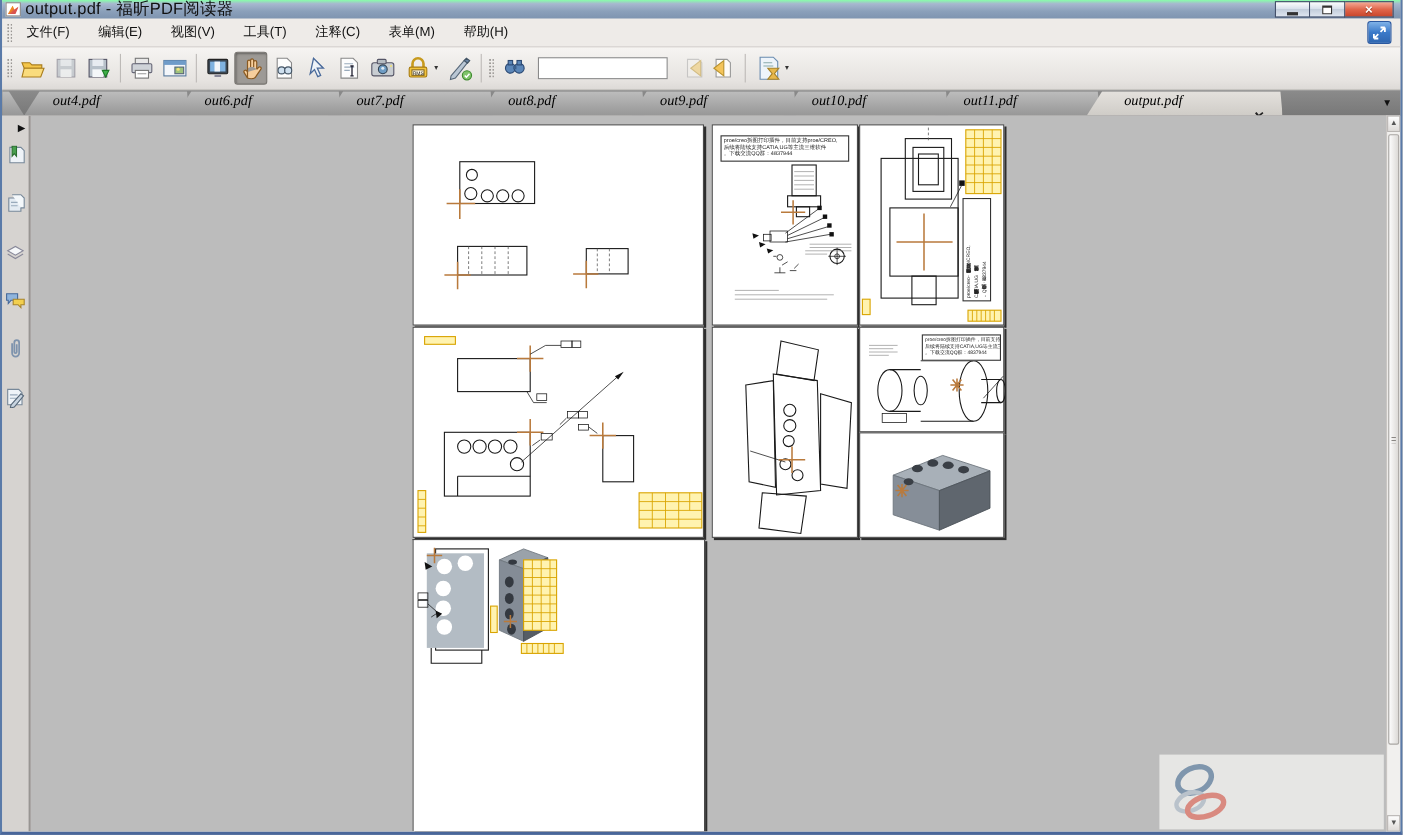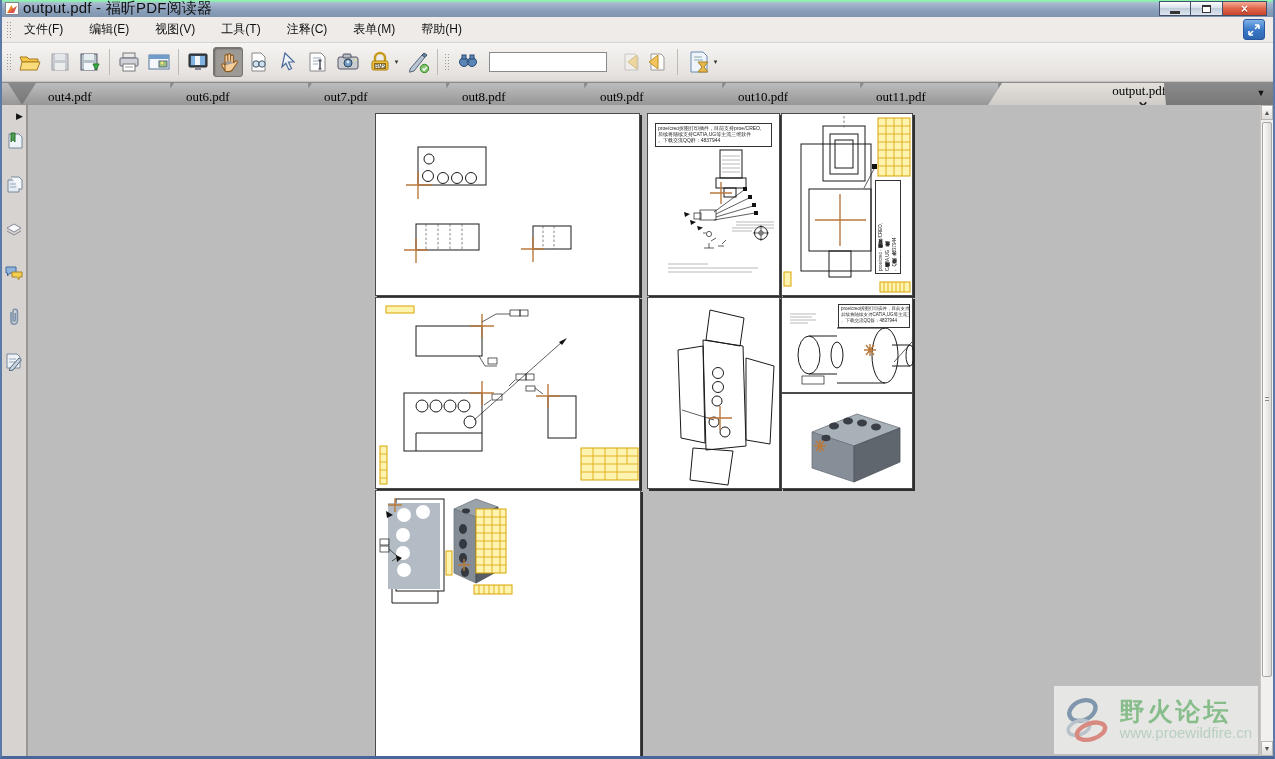--- a/index.html
+++ b/index.html
@@ -34,21 +34,21 @@
   .tbtn.pressed { background:#9d9a96; border:1px solid #787571; box-shadow:inset 1px 1px 2px rgba(0,0,0,.35); }
   .tbtn.wide { width:40px; }
   .tsep { width:1px; height:26px; background:#bdbab7; margin:0 4px; flex:0 0 auto; }
   .search-box { width:118px; height:20px; border:1px solid #8a8a8a; background:#fff; margin:0 6px; font-size:11px; padding:0 3px; flex:0 0 auto; }
   .caret { font-size:7px; color:#333; margin-left:1px; }
   .tbtn svg { display:block; }
   .dim { opacity:.55; }
 
   
   .tabbar { height:23px; background:linear-gradient(#8b8b8b,#787878); display:flex; align-items:flex-end; position:relative; flex:0 0 auto; }
-  .tab { height:22px; width:150px; margin-right:-12px; clip-path:polygon(14px 0, calc(100% - 2px) 0, 100% 100%, 0 100%); background:linear-gradient(#bdbdbd,#a2a2a2 70%,#979797); display:flex; align-items:flex-end; padding-left:26px; font-family:"Liberation Serif",serif; font-size:13px; color:#000; position:relative; }
+  .tab { height:22px; width:150px; margin-right:-12px; clip-path:polygon(14px 0, calc(100% - 2px) 0, 100% 100%, 0 100%); background:linear-gradient(#bdbdbd,#a2a2a2 70%,#979797); display:flex; align-items:flex-start; padding-left:26px; font-family:"Liberation Serif",serif; font-size:13px; color:#000; position:relative;font-style:italic; }
   .tab.active { background:linear-gradient(#e4e1dd,#cfccc7); width:178px; z-index:5; padding-left:34px;flex-direction:column; }
   .tab.active .closex { margin-left:auto; margin-right:18px; font-size:12px; color:#222; font-weight:bold; }
   .tab-stub { width:20px; height:22px; background:linear-gradient(#bdbdbd,#979797); clip-path:polygon(0 0,6px 0,20px 100%,0 100%); }
   .tab-menu-btn { position:absolute; right:3px; top:3px; width:18px; height:16px; display:flex; align-items:center; justify-content:center; color:#111; font-size:9px; }
 
   
   .main { flex:1 1 auto; display:flex; position:relative; overflow:hidden; }
   .side-panel { width:26px; background:#d6d3d0; border-right:2px solid #989592; display:flex; flex-direction:column; align-items:center; padding-top:4px; flex:0 0 auto; }
   .panel-expand { font-size:9px; color:#111; align-self:flex-end; margin:2px 3px 10px 0; }
   .side-icon { width:20px; height:20px; margin-bottom:24px; display:flex; align-items:center; justify-content:center; }
@@ -555,24 +555,20 @@
           <rect class="yfill" x="70" y="60" width="6" height="24"></rect>
         </svg>
       </div>
 
       <div class="watermark">
         <svg width="62" height="58" viewBox="0 0 62 58">
           <ellipse cx="26" cy="18" rx="16" ry="11" fill="none" stroke="#7f96ad" stroke-width="5" transform="rotate(-25 26 18)"></ellipse>
           <ellipse cx="22" cy="38" rx="13" ry="8" fill="none" stroke="#b9c2cb" stroke-width="4" transform="rotate(-20 22 38)"></ellipse>
           <ellipse cx="36" cy="42" rx="17" ry="9" fill="none" stroke="#d98a80" stroke-width="5" transform="rotate(-18 36 42)"></ellipse>
         </svg>
-        <div class="wm-text">
-          <div class="wm-title">野火论坛</div>
-          <div class="wm-url">www.proewildfire.cn</div>
-        </div>
       </div>
     </div>
 
     <div class="vscroll">
       <div class="scroll-btn">
           <span>▲</span>
         </div>
       <div class="thumb"></div>
       <div class="scroll-btn down">
           <span>▼</span>

